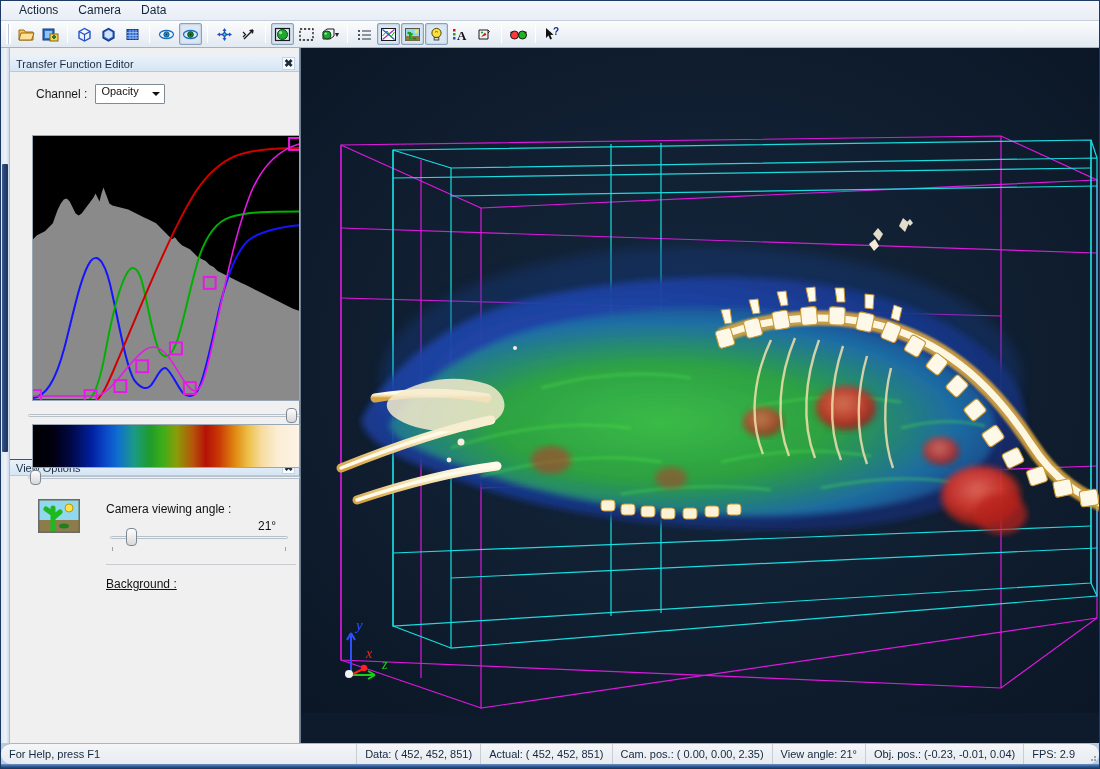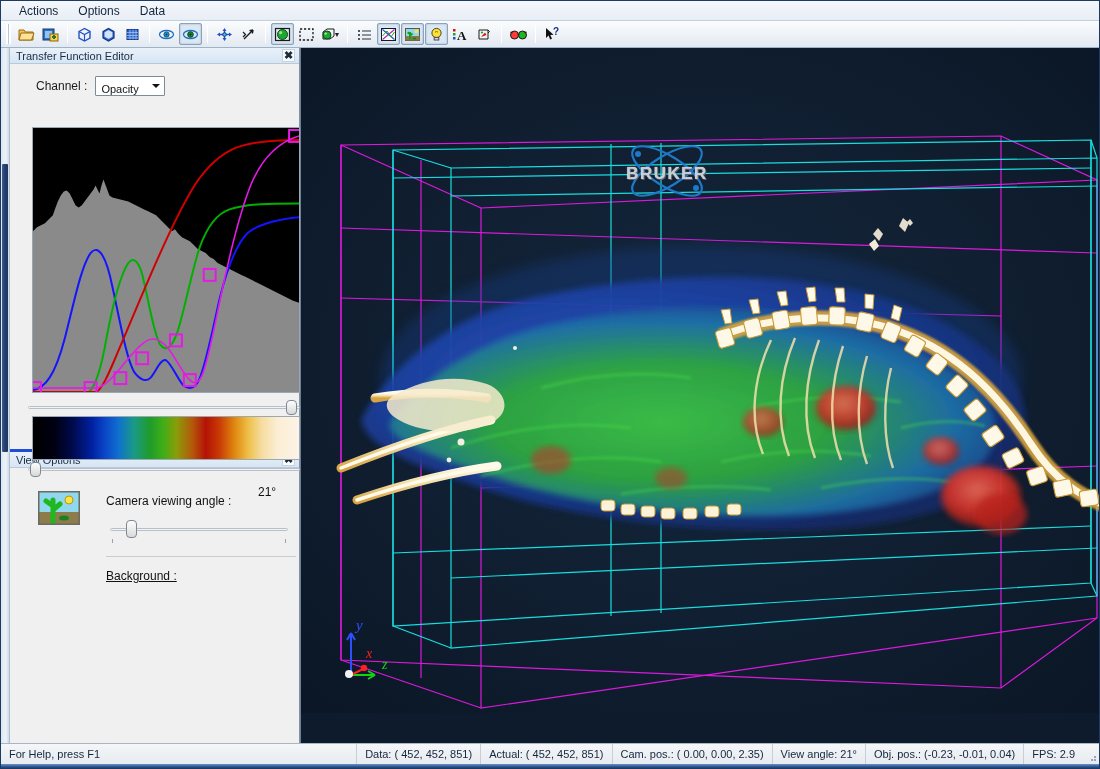--- a/index.html
+++ b/index.html
@@ -53,21 +53,21 @@
     width:46px;
     background: linear-gradient(180deg,#f3a9a3 0%, #dd5a4e 45%, #c6372b 52%, #e27a6c 100%);
     border-color:#8e2418; color:#fff; font-weight:bold;
   }
   .glyph-min { width:11px; height:3px; background:#1b3756; box-shadow:0 0 0 1px #ffffff55; }
   .glyph-max { width:11px; height:10px; border:2px solid #1b3756; }
   .glyph-close { font-size:13px; font-weight:bold; color:#fff; text-shadow:0 1px 1px #7a1d12; line-height:1; }
 
   
   #menu-bar {
-    height:20px; flex:0 0 20px; display:flex; align-items:center;
+    height:20px; flex:0 0 20px; display:flex; align-items:flex-start;
     background: linear-gradient(180deg,#f4f7fb 0%, #e8eef6 100%);
     border-bottom:1px solid #c3cfdd; padding-left:8px;
   }
   .menu-item { font-size:12px; color:#13263d; padding:2px 10px; cursor:default; }
 
   
   #toolbar {
     height:27px; flex:0 0 27px; display:flex; align-items:center;
     background: linear-gradient(180deg,#fbfcfd 0%, #eef2f7 55%, #e2e9f1 100%);
     border-bottom:1px solid #9fb3c8; padding-left:5px; gap:1px;
@@ -111,27 +111,27 @@
     border-bottom:1px solid #b9c9da; padding:0 4px 0 6px;
   }
   .panel-title .ttl { font-size:11px; color:#1b2c41; flex:1; }
   .panel-close {
     width:13px; height:13px; display:flex; align-items:center; justify-content:center;
     font-size:11px; font-weight:bold; color:#1b2c41; background:#fafcfe;
     border:1px solid #c6d4e2;
   }
 
   
-  #tf-panel { flex:0 0 404px; border-bottom:3px solid #1d4ed8; }
+  #tf-panel { flex:0 0 404px; border-bottom:1px solid #1d4ed8;margin-top:8px; }
   #tf-body { flex:1; padding:10px 8px 0 0; position:relative; }
   #channel-row { display:flex; align-items:center; padding-left:26px; height:24px; }
   #channel-label { font-size:12px; color:#1a1a1a; margin-right:8px; }
   #channel-select {
     width:70px; height:20px; border:1px solid #7e8a96; background:#fff;
-    display:flex; align-items:flex-end; padding-left:5px; font-size:11px; color:#111;
+    display:flex; align-items:flex-start; padding-left:5px; font-size:11px; color:#111;
     position:relative; border-radius:1px;
   }
   #channel-select .caret {
     position:absolute; right:4px; top:50%; margin-top:-2px;
     border-left:4px solid transparent; border-right:4px solid transparent; border-top:4px solid #111;
   }
   #tf-graph {
     position:absolute; left:22px; top:63px; width:268px; height:266px;
     background:#000; border:1px solid #9aa8b6;
   }
@@ -167,21 +167,21 @@
   #vo-body { position:relative; flex:1; }
   #vo-thumb {
     position:absolute; left:28px; top:23px; width:42px; height:34px;
     border:1px solid #6a6a6a; overflow:hidden;
   }
   #vo-thumb svg { display:block; }
   #cam-label {
     position:absolute; left:96px; top:26px; font-size:12px; color:#111;
   }
   #cam-value {
-    position:absolute; left:248px; top:17px; font-size:12px; color:#111;
+    position:absolute; left:248px; top:43px; font-size:12px; color:#111;
   }
   #cam-slider { position:absolute; left:100px; top:52px; width:178px; height:20px; }
   #cam-slider .track {
     position:absolute; left:0; right:0; top:8px; height:3px;
     background:#f3f3f3; border:1px solid #b7bfc8; border-radius:2px;
   }
   #cam-slider .thumb {
     position:absolute; left:16px; top:0; width:11px; height:18px;
     background: linear-gradient(180deg,#fdfdfd 0%, #ececec 50%, #d9d9d9 100%);
     border:1px solid #7d8893; border-radius:4px;
@@ -205,21 +205,21 @@
   #bruker-text {
     position:absolute; left:0; right:0; top:24px; text-align:center;
     font-size:17px; font-weight:bold; letter-spacing:1.5px;
     color:#c9ced6; text-shadow: 1px 1px 0 #5a6472, 0 0 1px #fff;
   }
 
   
   #status-bar {
     height:21px; flex:0 0 21px; display:flex; align-items:flex-end;
     background: linear-gradient(180deg,#f4f6f8 0%, #e7ebf0 100%);
-    border-top:1px solid #a9b6c4; font-size:11px; color:#14263d;
+    border-top:1px solid #a9b6c4; font-size:11px; color:#14263d;border-radius:10px;
   }
   .status-cell {
     height:100%; display:flex; align-items:center; padding:0 8px;
     border-right:1px solid #c7ced6; white-space:nowrap;
   }
   .status-cell:first-child { border-right:1px solid #c7ced6; padding-left:8px; }
   #status-help { flex:1 1 auto; }
   #status-grip {
     width:16px; height:100%; display:flex; align-items:flex-end; justify-content:flex-end;
     padding:0 3px 3px 0;
@@ -231,21 +231,21 @@
   #bottom-frame { height:4px; flex:0 0 4px; background: linear-gradient(180deg,#6d94c4 0%, #2f5b96 60%, #1f3f73 100%); }
 </style>
 </head>
 <body>
 
 <div id="app-window">
 
 
   <div id="menu-bar">
     <div class="menu-item">Actions</div>
-    <div class="menu-item">Options</div>
+    <div class="menu-item">Camera</div>
     <div class="menu-item">Data</div>
   </div>
 
   <div id="toolbar">
     <div class="tb-grip"></div>
 
     <div class="tb-btn" title="Open">
       <svg width="17" height="15" viewBox="0 0 17 15">
         <path d="M1 3h5l1.5 2H15v8H1z" fill="#f7c552" stroke="#9a6a10" stroke-width="1"></path>
         <path d="M3 6h13l-2.5 7H1z" fill="#ffe29a" stroke="#9a6a10" stroke-width="1"></path>
@@ -768,31 +768,20 @@
           <path d="M46,62 l-7,-4 M46,62 l-7,4" stroke="#17d017"></path>
           <path d="M22,62 L34,56" stroke="#ff2020"></path>
         </g>
         <circle cx="35" cy="55" r="3.2" fill="#ff2020"></circle>
         <circle cx="20" cy="61" r="4" fill="#f2f2f2"></circle>
         <text x="27" y="17" font-family="Liberation Serif, serif" font-size="15" font-style="italic" fill="#2f4fff">y</text>
         <text x="37" y="45" font-family="Liberation Serif, serif" font-size="14" font-style="italic" fill="#ff2020">x</text>
         <text x="53" y="56" font-family="Liberation Serif, serif" font-size="14" font-style="italic" fill="#17d017">z</text>
       </svg>
 
-      <div id="bruker-logo">
-        <svg width="96" height="62" viewBox="0 0 96 62">
-          <g fill="none" stroke="#1e79c8" stroke-width="2.2">
-            <ellipse cx="48" cy="31" rx="40" ry="15" transform="rotate(32 48 31)"></ellipse>
-            <ellipse cx="48" cy="31" rx="40" ry="15" transform="rotate(-32 48 31)"></ellipse>
-          </g>
-          <circle cx="19" cy="14" r="3" fill="#1e79c8"></circle>
-          <circle cx="77" cy="48" r="3" fill="#1e79c8"></circle>
-        </svg>
-        <div id="bruker-text">BRUKER</div>
-      </div>
     </div>
   </div>
 
   <div id="status-bar">
     <div class="status-cell" id="status-help">For Help, press F1</div>
     <div class="status-cell">Data: ( 452,  452,  851)</div>
     <div class="status-cell">Actual: ( 452,  452,  851)</div>
     <div class="status-cell">Cam. pos.: ( 0.00,  0.00,  2.35)</div>
     <div class="status-cell">View angle: 21°</div>
     <div class="status-cell">Obj. pos.: (-0.23, -0.01,  0.04)</div>

